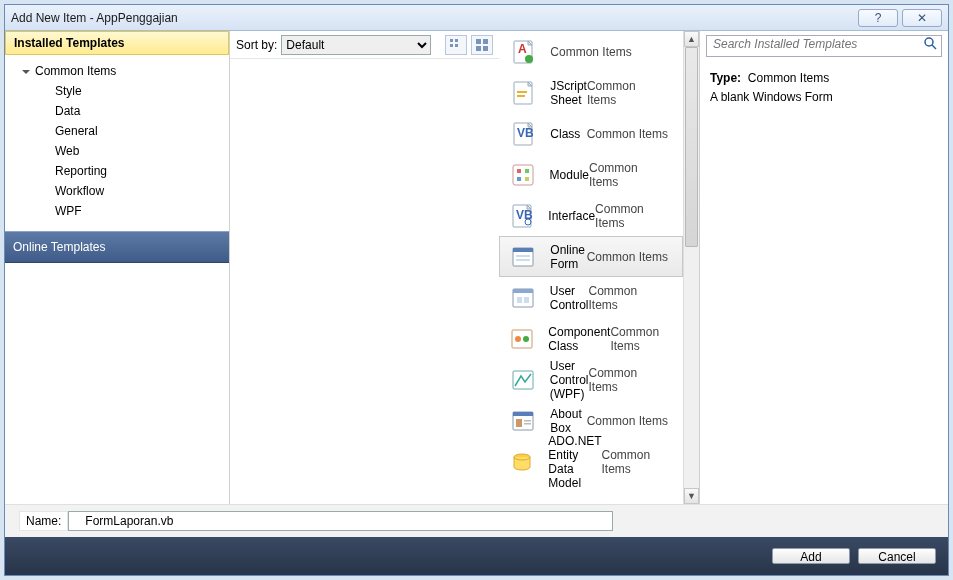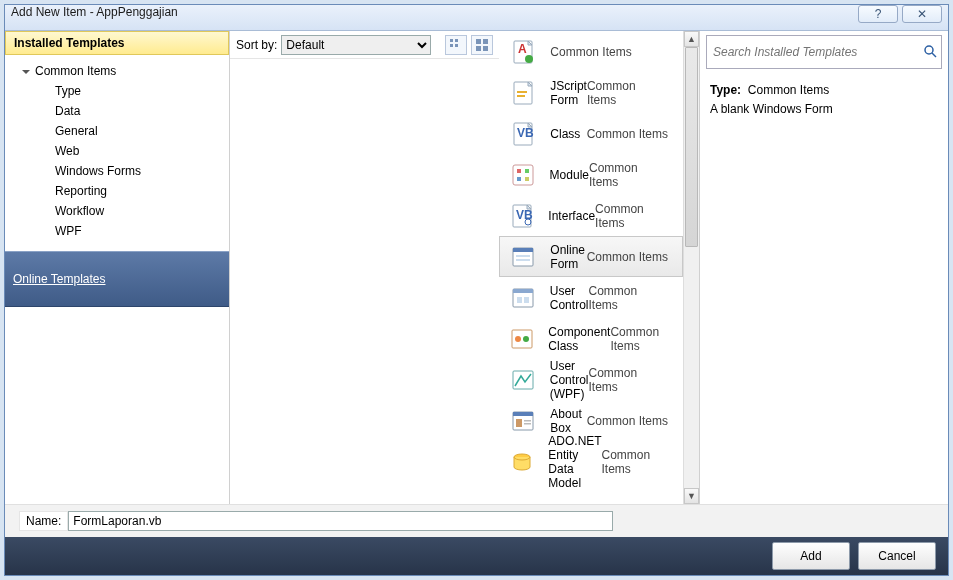--- a/index.html
+++ b/index.html
@@ -1,54 +1,54 @@
 <!DOCTYPE html>
 <html><head>
 <meta charset="utf-8">
 <style>
   * { box-sizing: border-box; font-family: "Segoe UI", Tahoma, sans-serif; font-size: 12px; }
   body { margin: 0; background: #d7e4f2; padding: 4px; }
   .window { width: 945px; height: 572px; background: #fff; border: 1px solid #6a8bb8; display: flex; flex-direction: column; }
-  .titlebar { height: 26px; background: linear-gradient(#eaf1fb,#d6e3f5); display: flex; align-items: flex-start; padding: 0 6px; border-bottom: 1px solid #a9bcd6; }
+  .titlebar { height: 26px; background: linear-gradient(#eaf1fb,#d6e3f5); display: flex; align-items: center; padding: 0 6px; border-bottom: 1px solid #a9bcd6; }
   .titlebar .title { flex:1; color:#1a1a1a; }
   .titlebtn { width:40px; height:18px; border:1px solid #96a9c6; border-radius:3px; margin-left:4px; background:linear-gradient(#f7fbff,#e2ecf9); display:flex; align-items:center; justify-content:center; color:#3a5577; cursor:default;}
   .body { flex:1; display:flex; flex-direction:column; background:#fff; }
   .top { flex:1; display:flex; min-height:0; }
   .sidebar { width:225px; border-right:1px solid #d0d0d0; display:flex; flex-direction:column; background:#fff;}
   .sidehdr { background:linear-gradient(#fff8d0,#ffeb90); border:1px solid #e0c85a; padding:4px 8px; font-weight:bold;}
   .tree { padding:6px 0 10px 10px; }
   .treerow { display:flex; align-items:center; height:20px; padding-left:6px;}
   .treerow.child { padding-left:40px;}
   .arrow { width:10px; height:10px; margin-right:4px; display:inline-block;}
   .arrow svg{width:10px;height:10px;}
-  .sidehdr2 { background:linear-gradient(#5d7aa7,#3f5b87); color:#fff; padding:20px 8px; border-top:1px solid #8aa2c6; border-bottom:1px solid #2d456b;text-decoration:underline;}
+  .sidehdr2 { background:linear-gradient(#5d7aa7,#3f5b87); color:#fff; padding:8px 8px; border-top:1px solid #8aa2c6; border-bottom:1px solid #2d456b;}
   .middle { flex:1; display:flex; border-right:1px solid #d0d0d0; min-width:0;}
   .toolbar { height:28px; display:flex; align-items:center; padding:2px 6px; gap:4px; border-bottom:1px solid #e5e5e5;}
   .toolbar select { width:150px; height:20px; border:1px solid #9aa;}
   .viewbtn { width:22px; height:20px; border:1px solid #b9c7dc; background:#f3f7fc; display:flex; align-items:center; justify-content:center;}
   .list { flex:1; overflow:hidden; position:relative;}
   .listinner{ position:absolute; inset:0 16px 0 0; overflow:hidden;}
   .item { display:flex; align-items:center; height:41px; padding:0 10px; border:1px solid transparent;}
   .item.selected { background:linear-gradient(#f7f7f7,#e9e9e9); border:1px solid #c8c8c8;}
   .item .icon { width:26px; height:26px; margin-right:14px; display:flex; align-items:center; justify-content:center;}
   .item .name { flex:1;}
   .item .cat { color:#444; padding-right:4px;}
   .scrollbar { position:absolute; right:0; top:0; bottom:0; width:16px; background:#f0f0f0; border-left:1px solid #ddd;}
   .sbarrow{height:16px;background:linear-gradient(#f9f9f9,#e4e4e4);border:1px solid #c7c7c7;display:flex;align-items:center;justify-content:center;font-size:9px;color:#555;}
   .sthumb{position:absolute;left:1px;right:1px;top:16px;height:200px;background:linear-gradient(#e9e9e9,#d5d5d5);border:1px solid #b8b8b8;border-radius:1px;}
   .right { width:248px; display:flex; flex-direction:column;}
   .searchwrap{padding:4px 6px;}
-  .search { display:flex; align-items:center; border:1px solid #aab; height:22px; padding:16px 4px;}
+  .search { display:flex; align-items:flex-start; border:1px solid #aab; height:22px; padding:0 4px;}
   .search input { flex:1; border:none; outline:none; font-style:italic; color:#888;}
   .desc { padding:8px 10px; line-height:1.6;}
   .namebar { display:flex; align-items:center; padding:6px 8px; border-top:1px solid #e0e0e0; background:#f2f2f2;}
   .namebar label{ margin-left:6px; min-width:46px; background:#fff; padding:2px 6px; border:1px solid #e5e5e5;}
-  .namebar input { flex:0 0 545px; max-width:545px; height:20px; border:1px solid #9aa; padding:0 4px;}
+  .namebar input { flex:0 0 545px; max-width:545px; height:20px; border:1px solid #9aa; padding:0 16px;}
   .footer { background:linear-gradient(#3a4a63,#273449); height:38px; display:flex; align-items:center; justify-content:flex-end; padding:0 12px; gap:8px;}
-  .footer button { width:78px; height:28px; background:linear-gradient(#fefefe,#e6e6e6); border:1px solid #8d9aaa; border-radius:2px;}
+  .footer button { width:78px; height:16px; background:linear-gradient(#fefefe,#e6e6e6); border:1px solid #8d9aaa; border-radius:2px;}
   .ic{width:24px;height:24px;}
 </style>
 </head>
 <body>
 
 <div class="window">
   <div class="titlebar">
     <span class="title">Add New Item - AppPenggajian</span>
     <div class="titlebtn">?</div>
     <div class="titlebtn">✕</div>
@@ -62,25 +62,24 @@
         <div class="tree">
           <div class="treerow">
             <span class="arrow">
               <svg viewBox="0 0 10 10">
                   <path d="M1 3 L5 7 L9 3 Z" fill="#555"></path>
                 </svg>
             </span>
             <span>Common Items</span>
           </div>
           <div id="tree-children">
-              <div class="treerow child">Type</div>
+              <div class="treerow child">Style</div>
               <div class="treerow child">Data</div>
               <div class="treerow child">General</div>
               <div class="treerow child">Web</div>
-              <div class="treerow child">Windows Forms</div>
               <div class="treerow child">Reporting</div>
               <div class="treerow child">Workflow</div>
               <div class="treerow child">WPF</div>
             </div>
         </div>
         <div class="sidehdr2">Online Templates</div>
       </div>
 
       <div class="middle">
         <div class="toolbar">
@@ -121,21 +120,21 @@
               </div>
               <div class="item">
                 <span class="icon">
                   <svg class="ic" viewBox="0 0 24 24">
                     <rect x="3" y="1" width="18" height="22" rx="1" fill="#fff" stroke="#9ab"></rect>
                     <path d="M17 1 L21 5 L17 5 Z" fill="#dce6f2" stroke="#9ab"></path>
                     <rect x="6" y="10" width="10" height="2" fill="#e8b030"></rect>
                     <rect x="6" y="14" width="8" height="2" fill="#e8b030"></rect>
                   </svg>
                 </span>
-                <span class="name">JScript Form</span>
+                <span class="name">JScript Sheet</span>
                 <span class="cat">Common Items</span>
               </div>
               <div class="item">
                 <span class="icon">
                   <svg class="ic" viewBox="0 0 24 24">
                     <rect x="3" y="1" width="18" height="22" rx="1" fill="#fff" stroke="#9ab"></rect>
                     <path d="M17 1 L21 5 L17 5 Z" fill="#dce6f2" stroke="#9ab"></path>
                     <text x="6" y="15" font-size="8" fill="#3a67b3" font-weight="bold">VB</text>
                   </svg>
                 </span>

